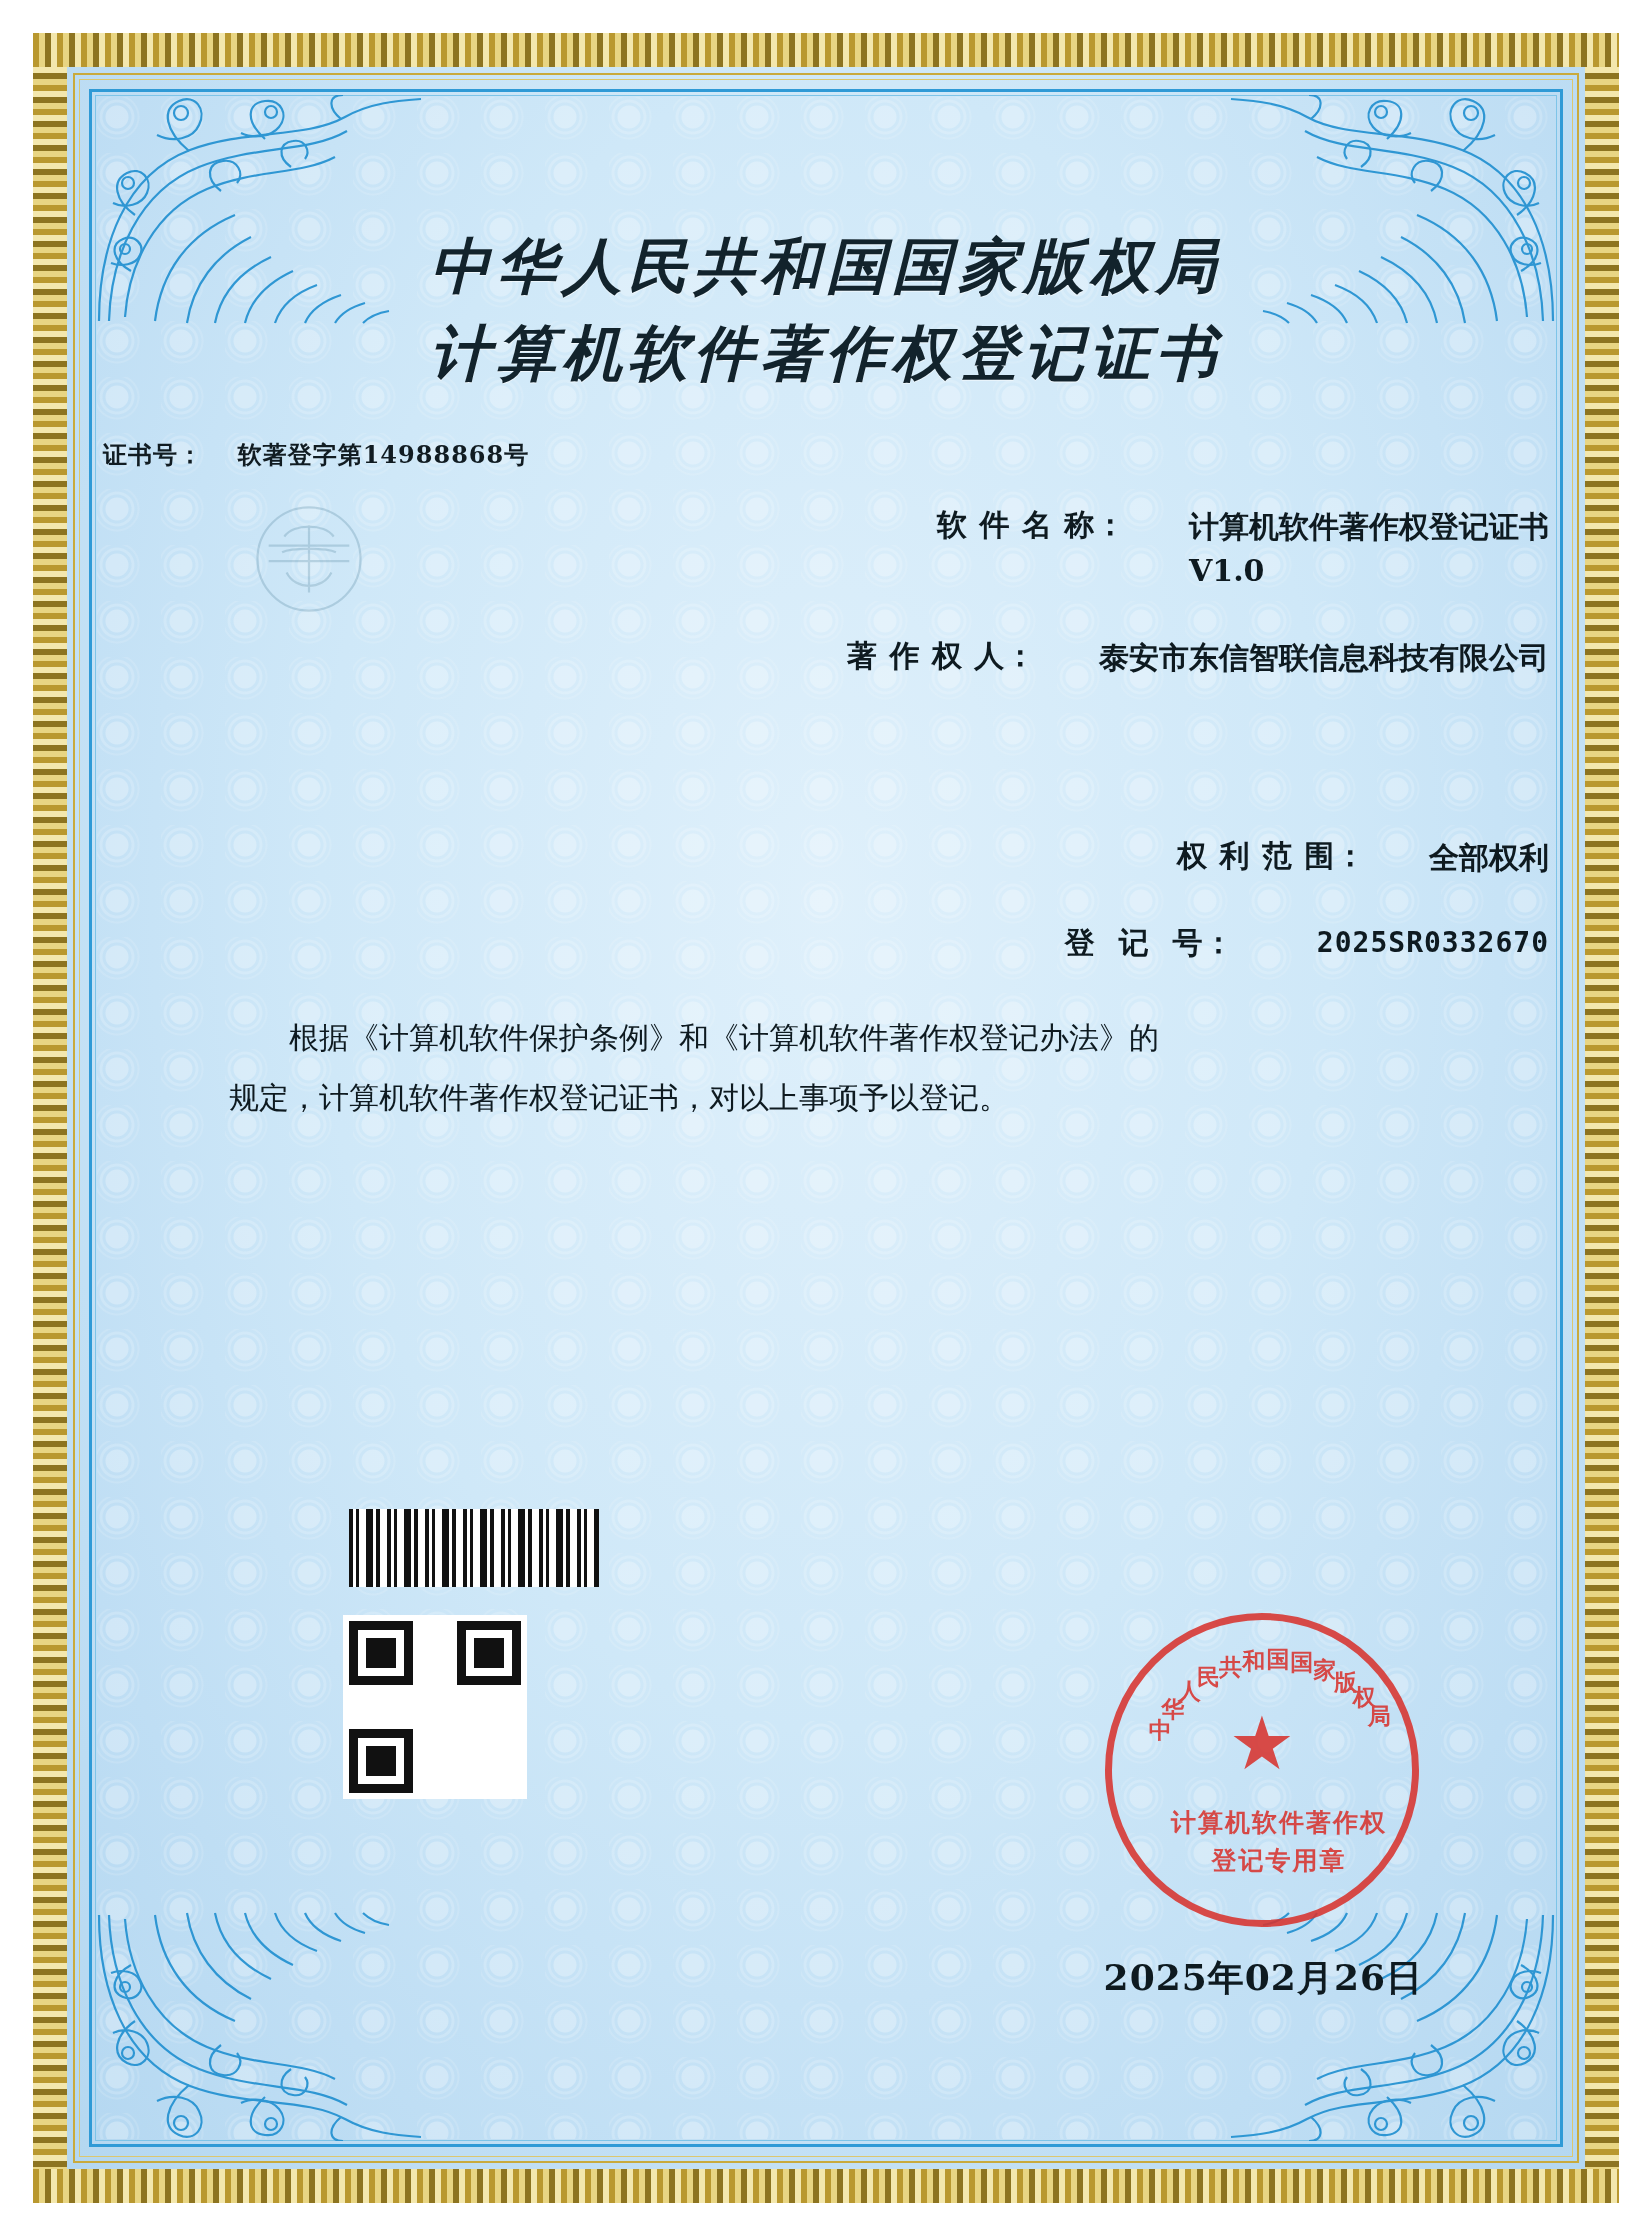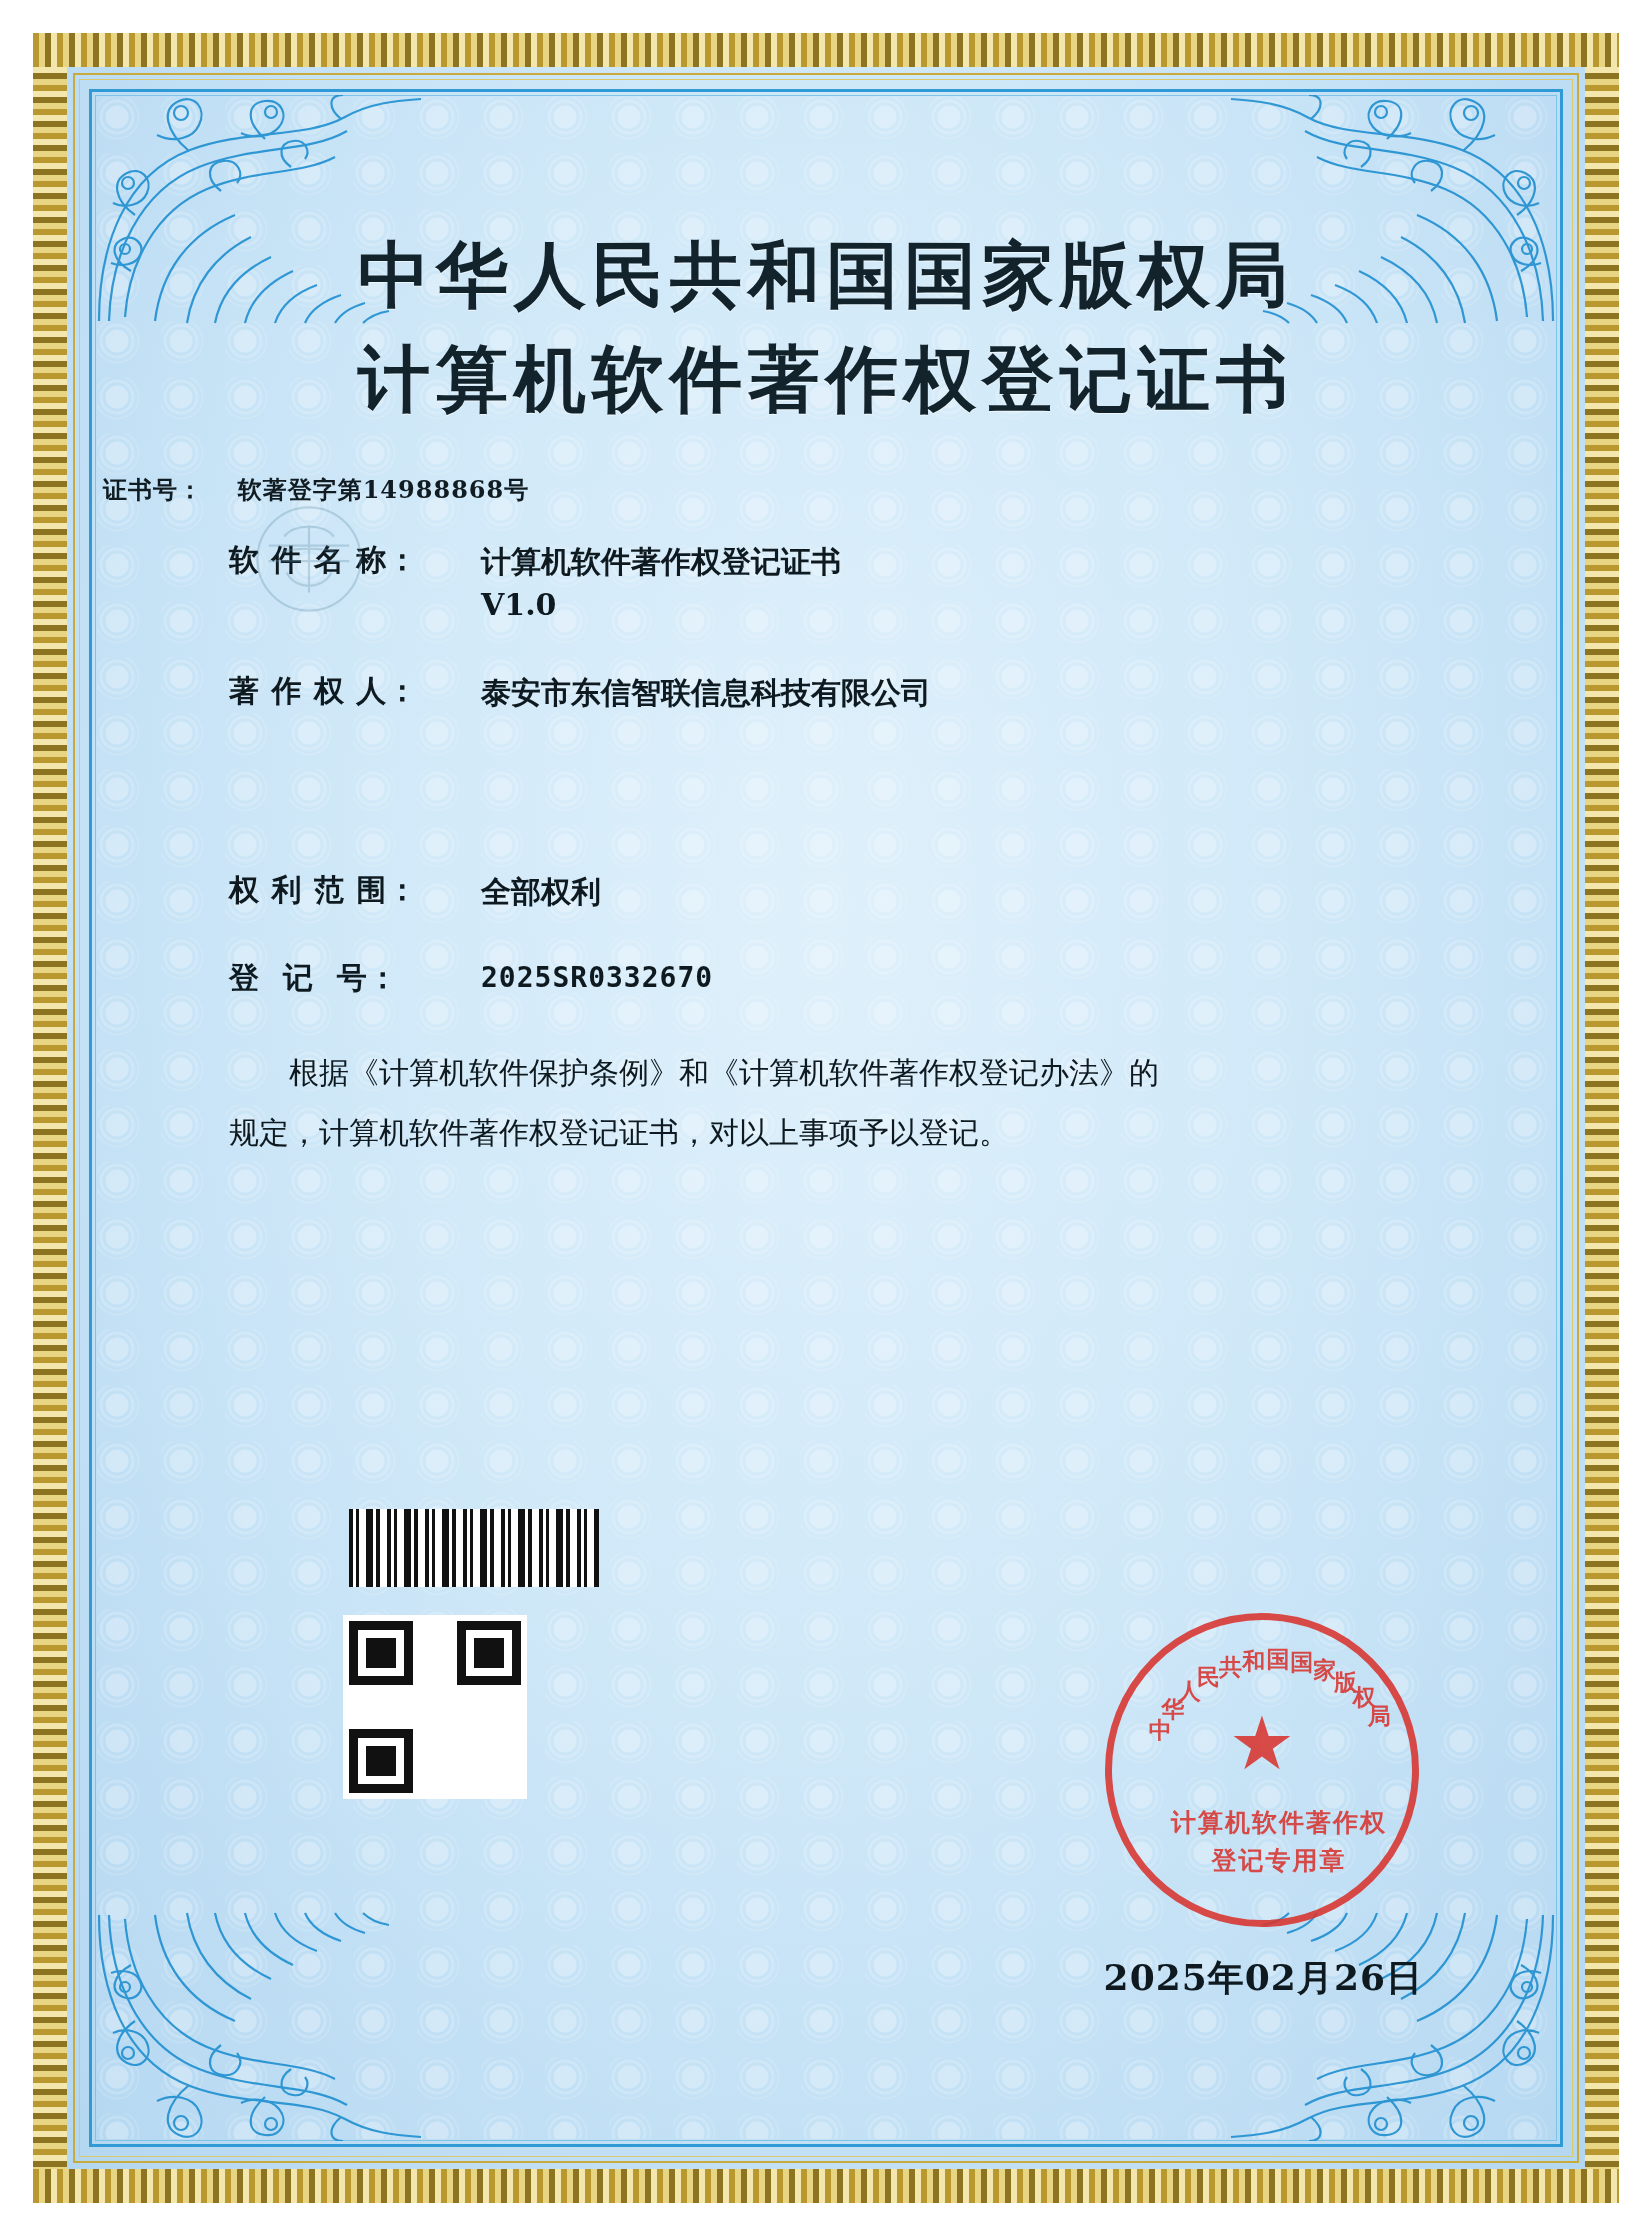--- a/index.html
+++ b/index.html
@@ -78,25 +78,26 @@
   .corner.bl{left:62px;bottom:62px;transform:scaleY(-1);}
   .corner.br{right:62px;bottom:62px;transform:scale(-1,-1);}
 
   
   .content{position:absolute;inset:70px;}
 
   .title-block{margin-top:120px;text-align:center;}
   .title-line{
     font-family:"DejaVu Serif","Liberation Serif",serif;
     font-weight:bold;
-    font-size:72px;
+    font-size:60px;
     letter-spacing:6px;
     color:#12232c;
     line-height:1.45;
     text-shadow:0 1px 0 rgba(255,255,255,.6);
+    font-style:italic;
   }
 
   .cert-no-row{
     margin-top:42px;
     text-align:left;
     padding-right:92px;
     font-family:"DejaVu Serif","Liberation Serif",serif;
     font-size:24px;
     color:#111c22;
     letter-spacing:1px;
@@ -108,21 +109,21 @@
   .emblem{
     position:absolute;
     left:150px;top:400px;
     width:112px;height:112px;
     border-radius:50%;
     opacity:.30;
     pointer-events:none;
   }
 
   .fields{margin-top:34px;padding-left:126px;}
-  .field-row{display:flex;align-items:flex-start;margin-bottom:44px;}
+  .field-row{display:flex;align-items:flex-start;margin-bottom:44px;justify-content:flex-end;}
   .field-label{
     width:252px;
     flex:0 0 252px;
     font-family:"DejaVu Serif","Liberation Serif",serif;
     font-size:30px;
     font-weight:bold;
     color:#0e1a20;
     letter-spacing:1px;
     white-space:pre;
   }

